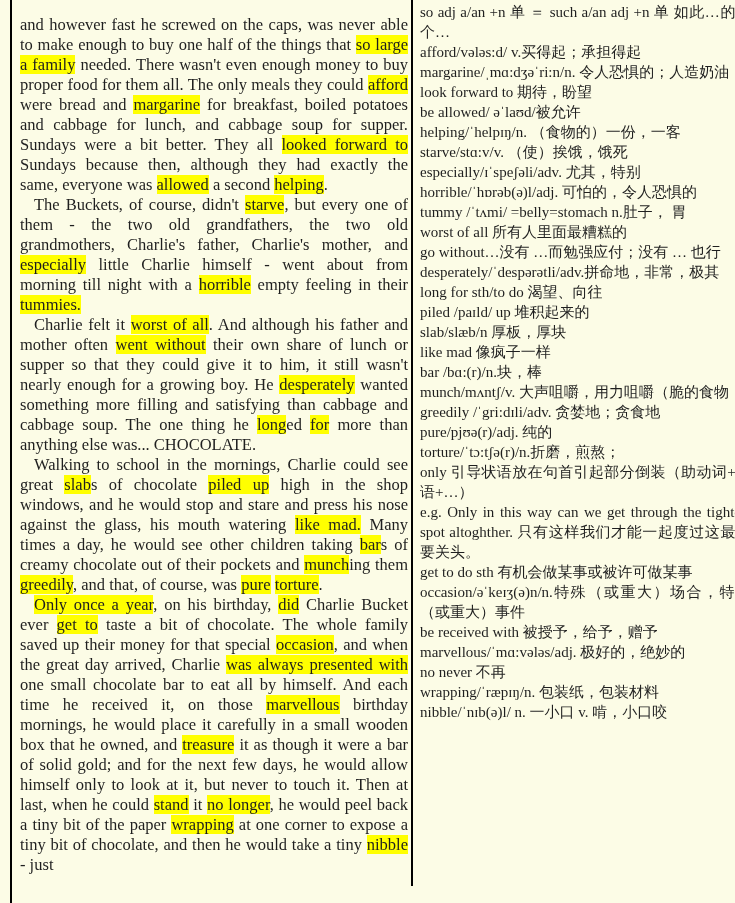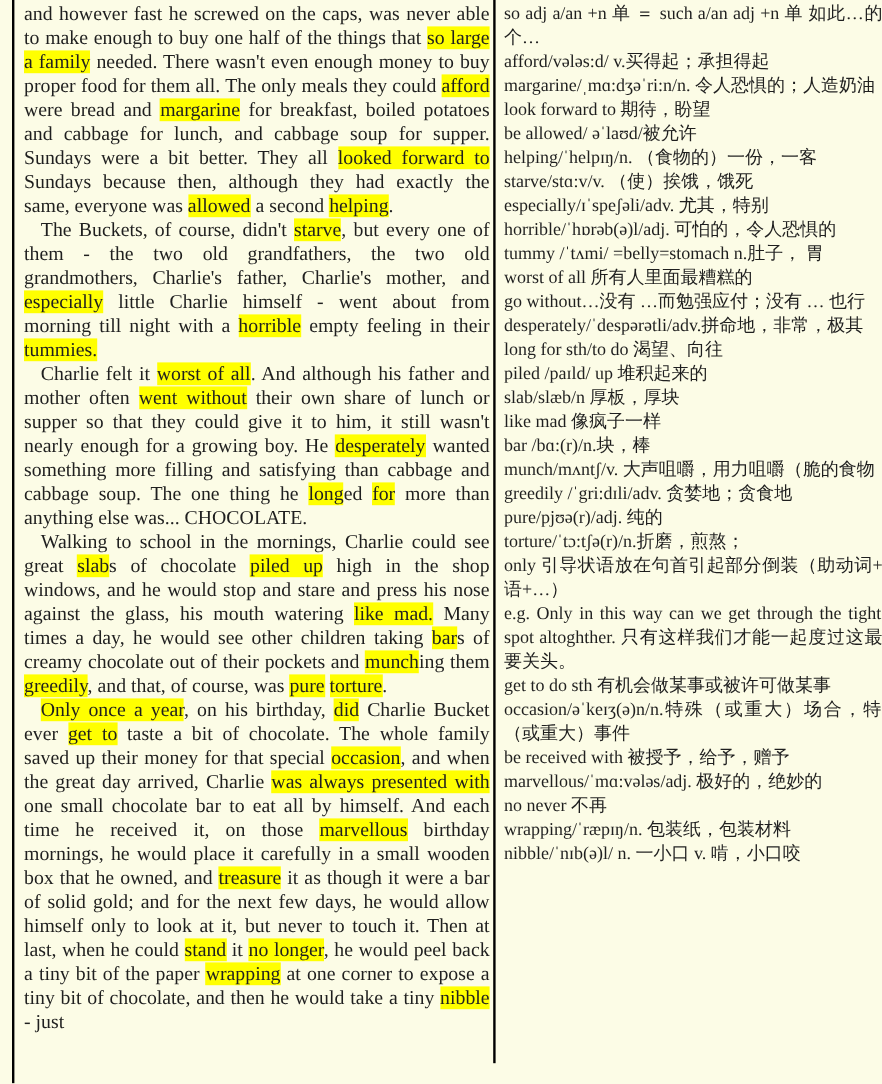--- a/index.html
+++ b/index.html
@@ -22,21 +22,21 @@
     height:903px;
     display:flex;
     border-left:2px solid var(--border);
     box-sizing:border-box;
   }
   .story-col{
     box-sizing:border-box;
     width:401px;
     height:886px;
     border-right:2px solid var(--border);
-    padding:2px 3px 0 8px;
+    padding:15px 3px 0 8px;
     overflow:hidden;
     font-size:16.5px;
     line-height:20px;
   }
   .vocab-col{
     box-sizing:border-box;
     width:344px;
     height:903px;
     border-right:2px solid var(--border);
     padding:2px 4px 0 7px;

